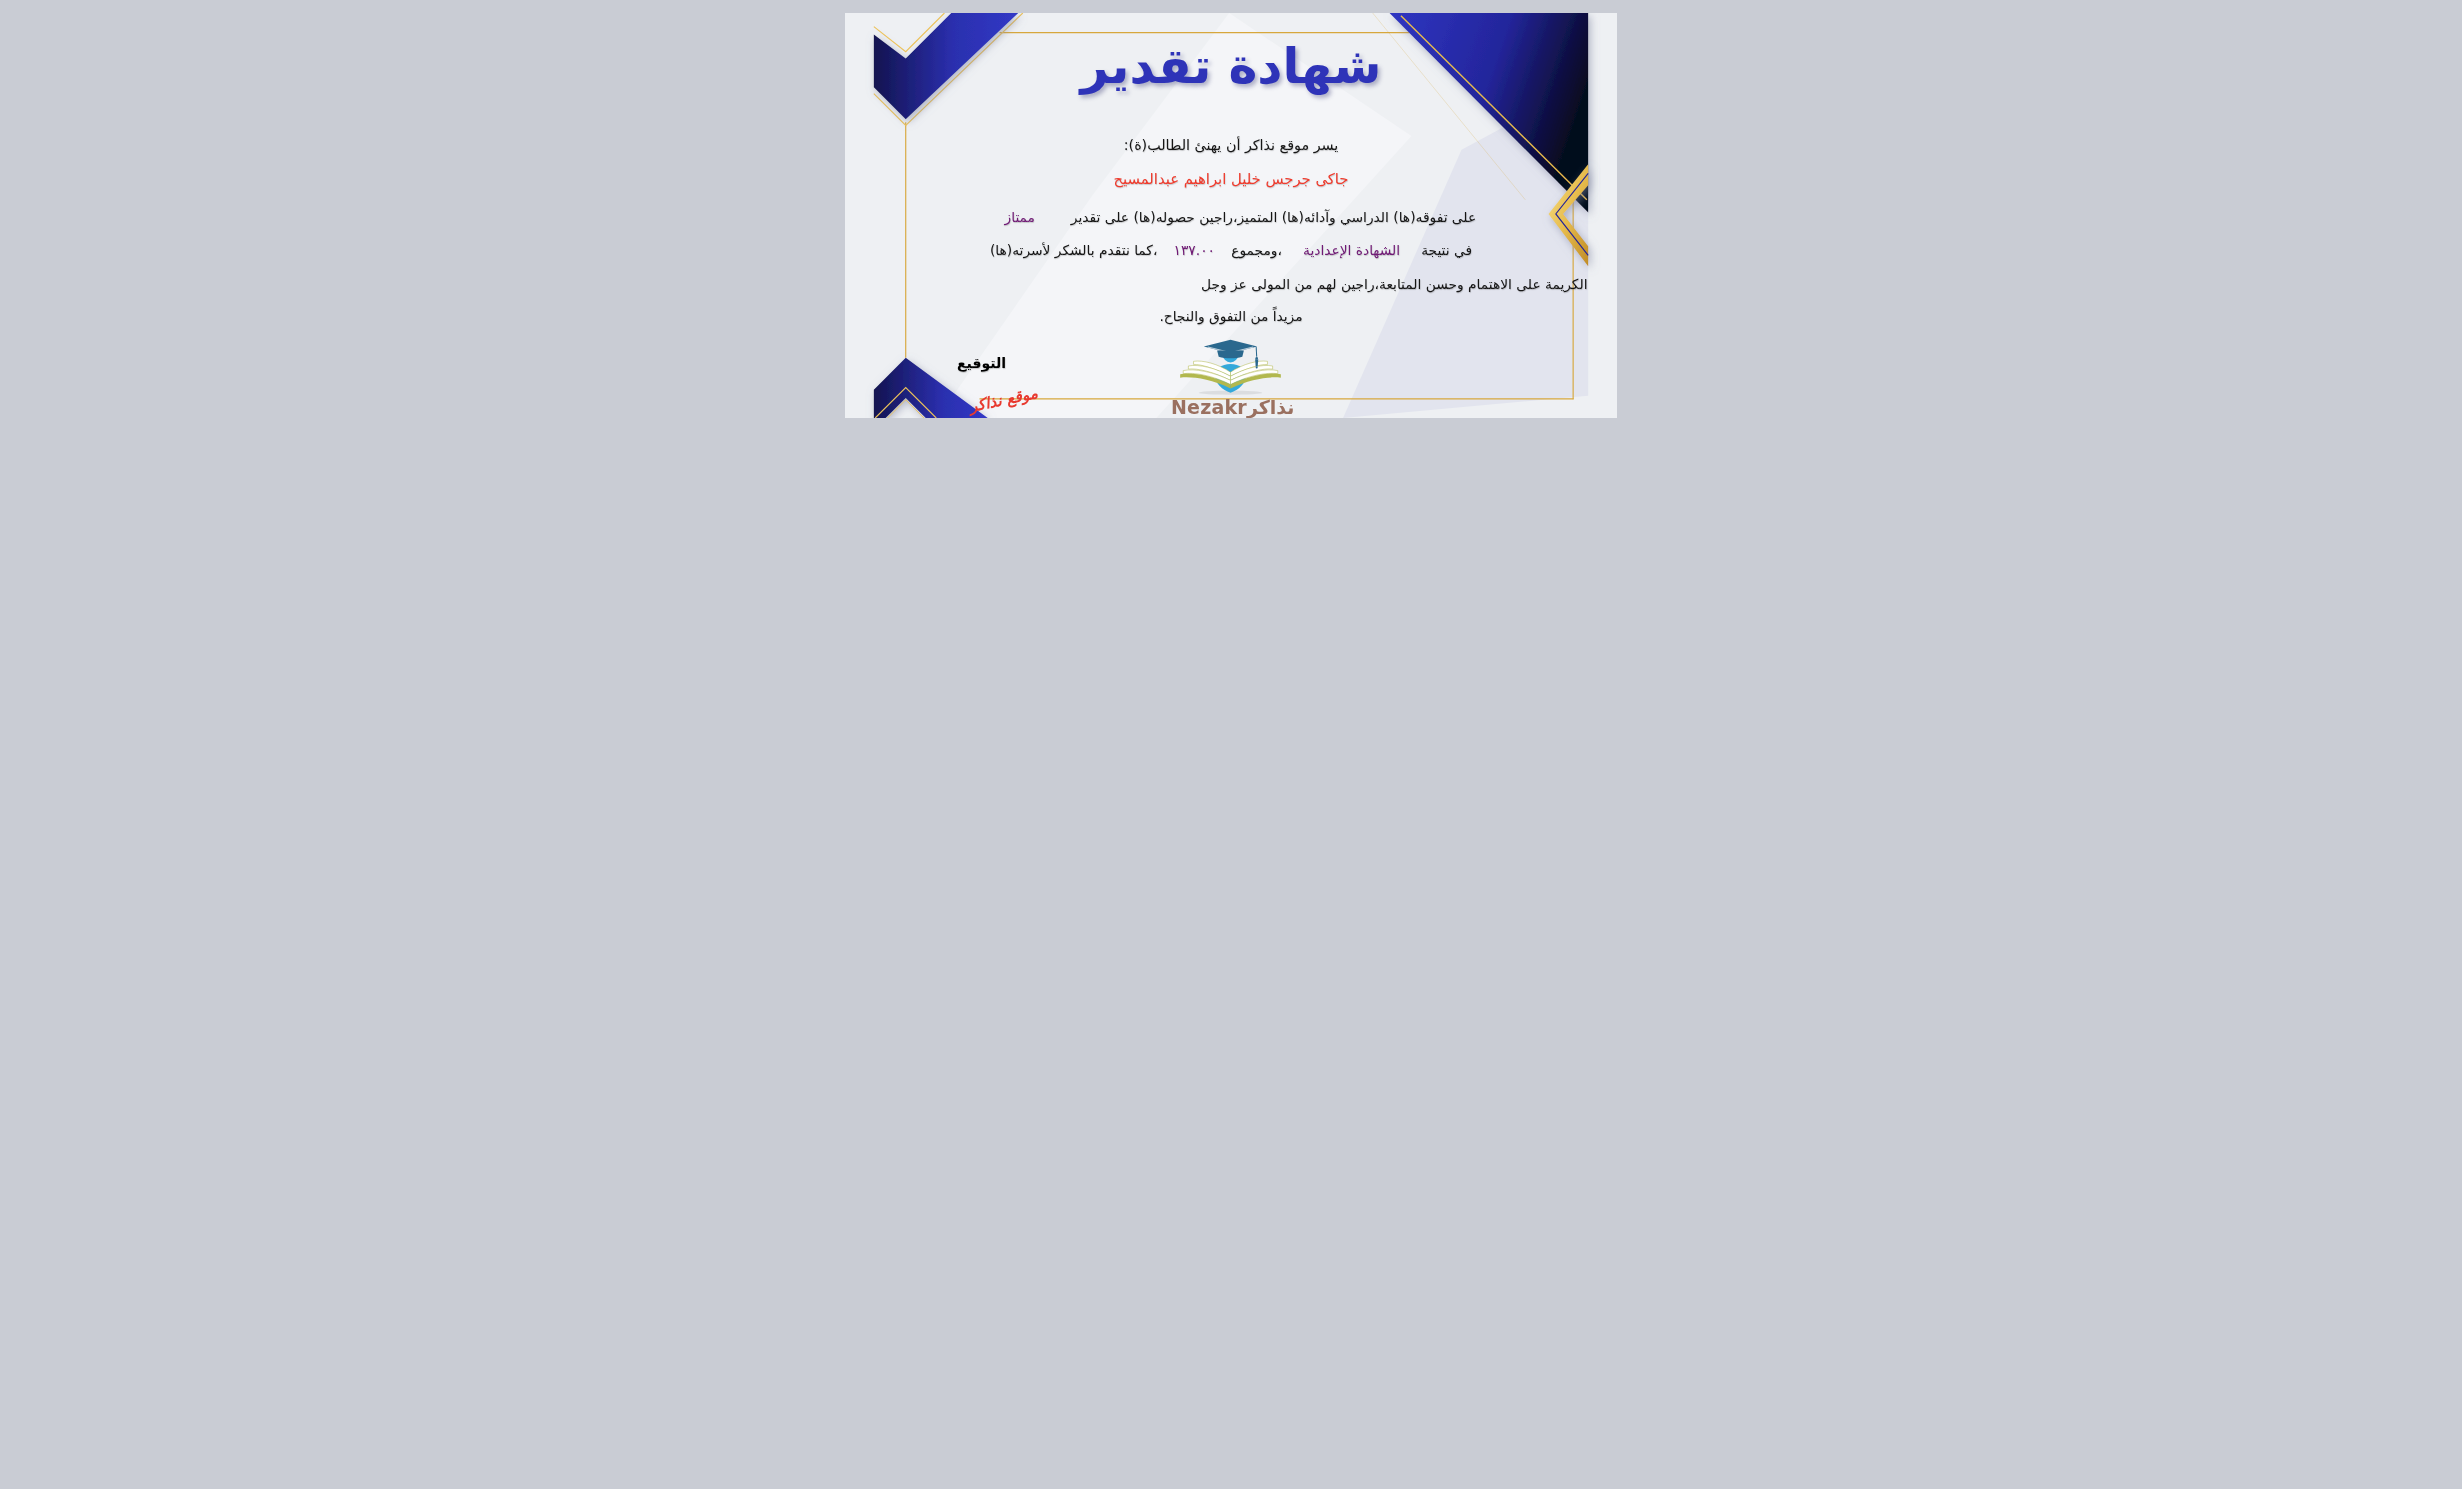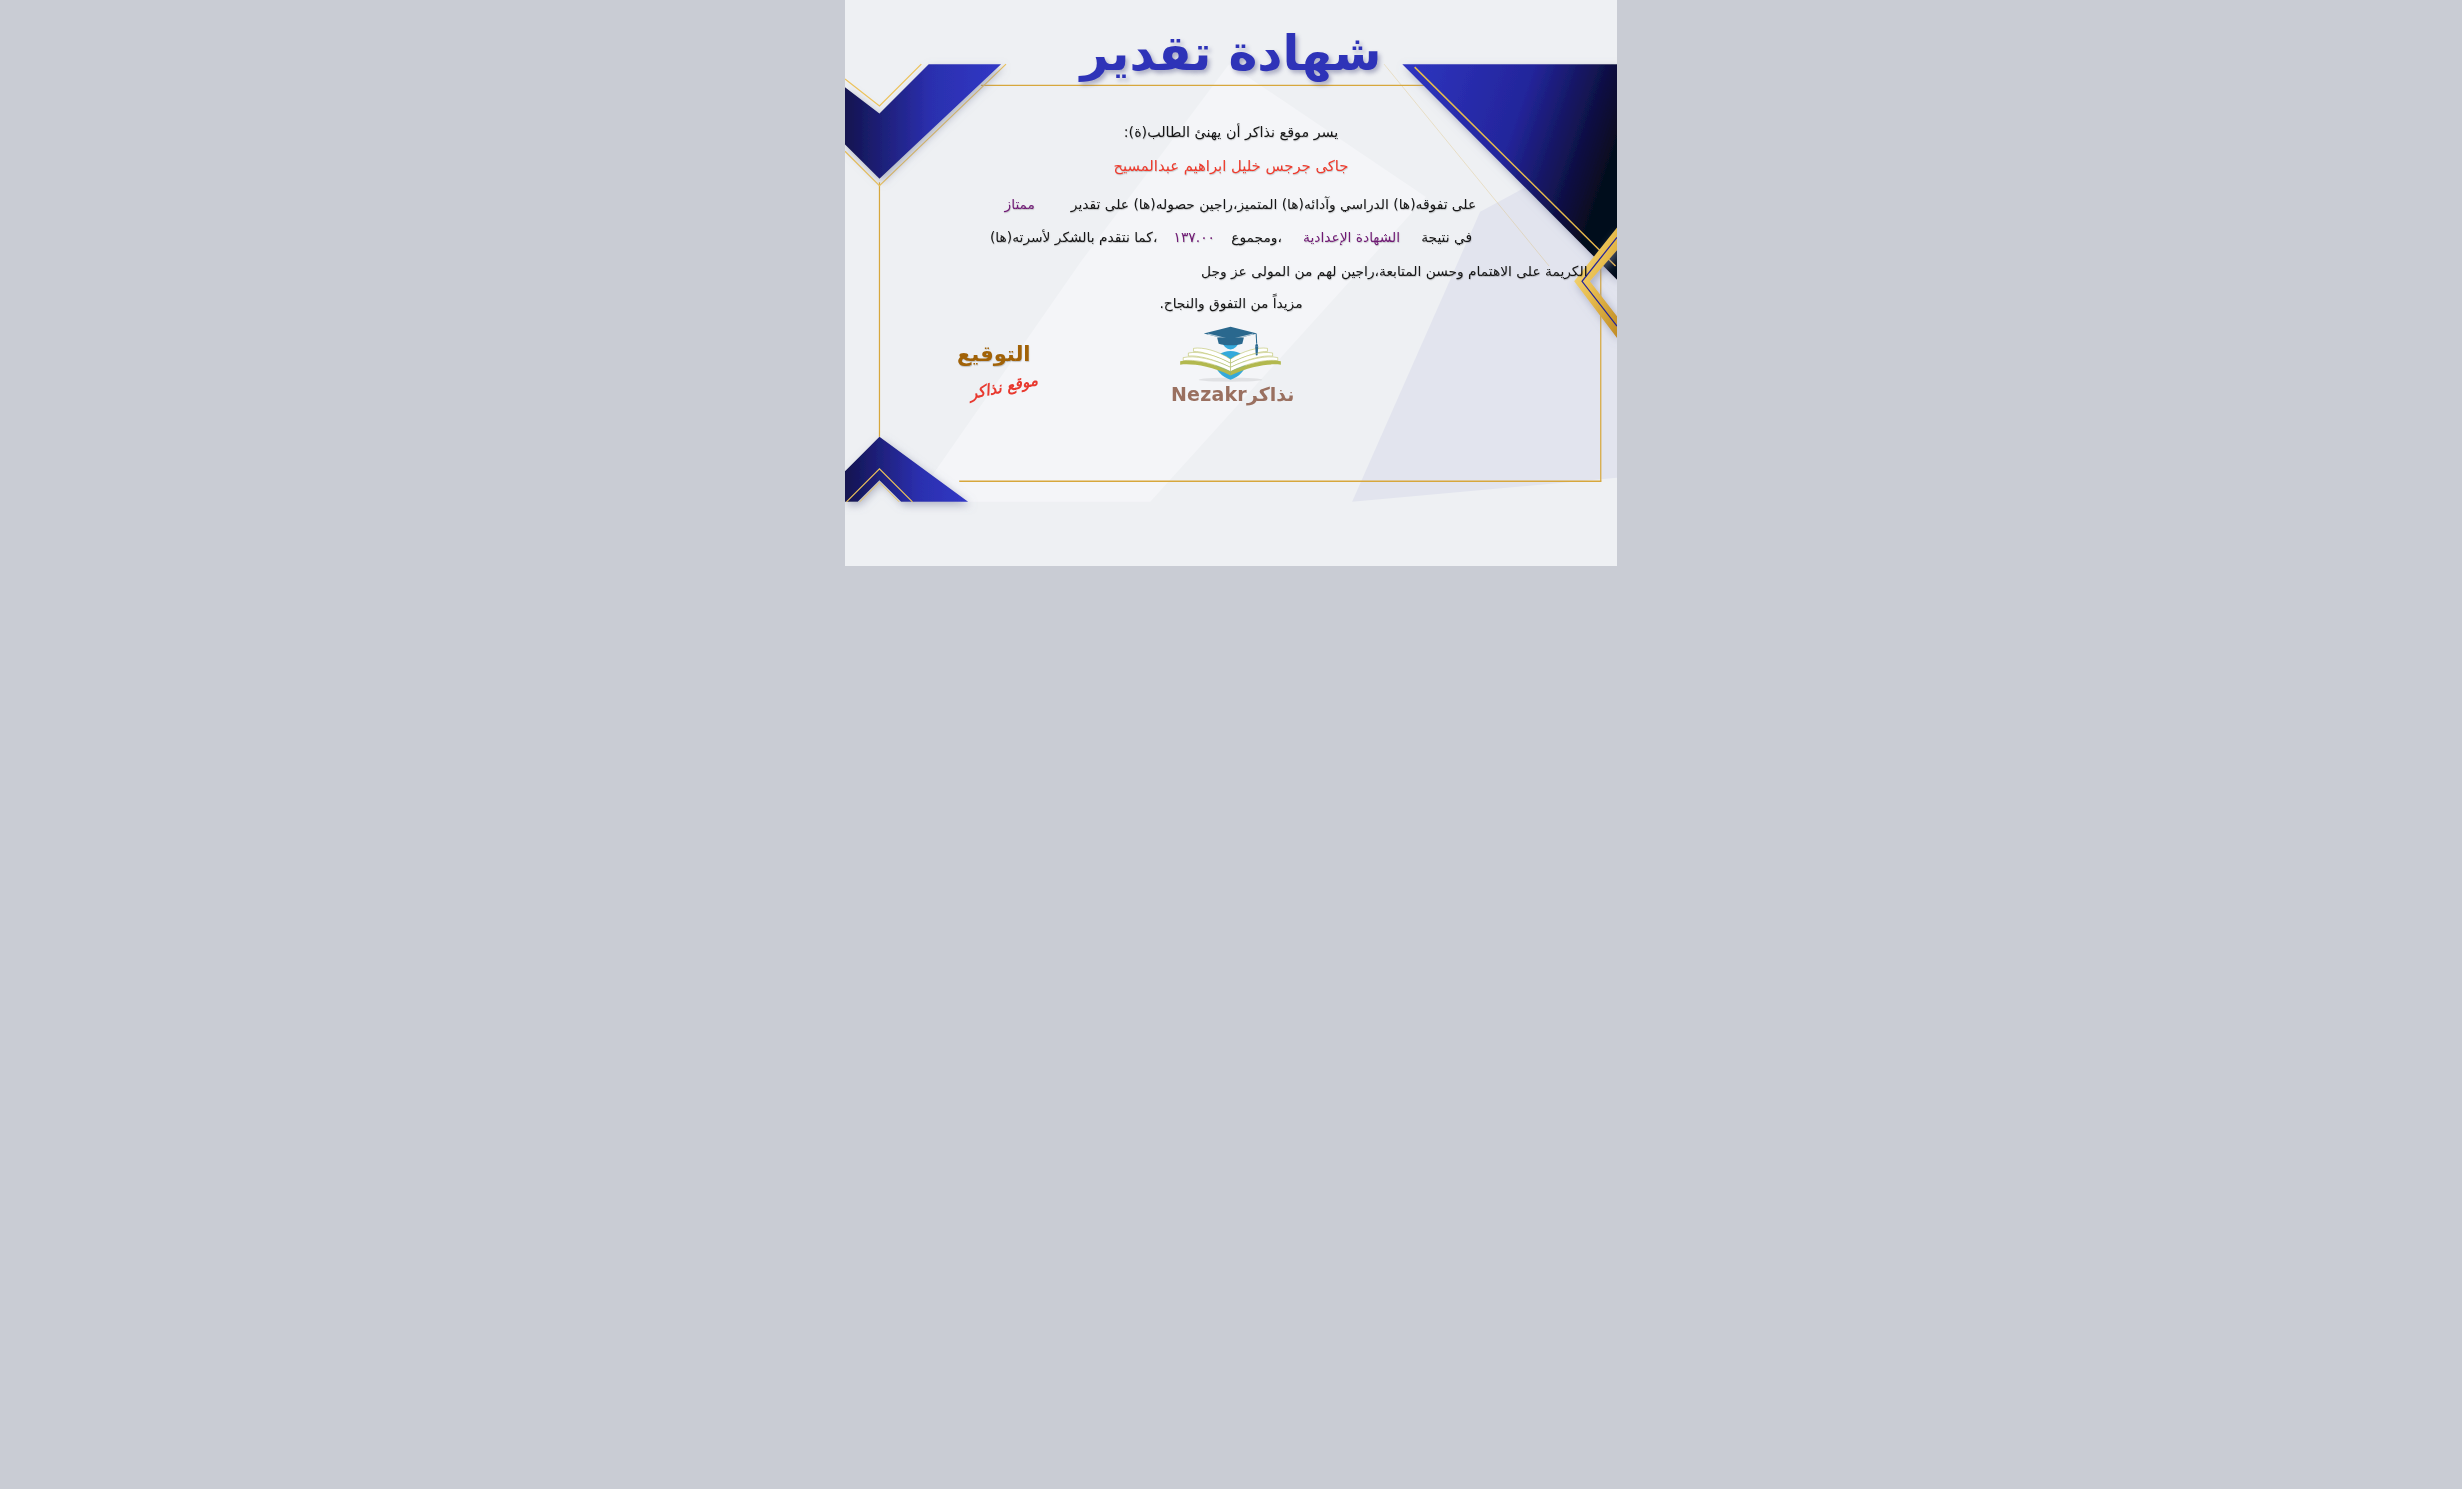--- a/index.html
+++ b/index.html
@@ -1,19 +1,19 @@
 <!DOCTYPE html>
 <html style="font-size:7.9px"><head>
 <meta charset="utf-8">
 <style>
   html,body{margin:0;padding:0;background:#c9ccd4;}
   .page{
     position:relative;
-    width:772px;height:566px;
-    margin:0 auto;
+    width:772px;height:405px;
+    margin:13px auto;
     overflow:hidden;
     background:#eef0f3;
     font-family:"DejaVu Sans","Liberation Sans",sans-serif;
   }
   svg.decor{position:absolute;inset:0;width:100%;height:100%;display:block;}
   .cert-title{
     position:absolute;top:19.7px;left:0;width:100%;
     text-align:center;
     font-size:49px;font-weight:700;
     color:#2e33b8;
@@ -35,21 +35,21 @@
   .line-b1{top:196px;}
   .line-b2{top:229px;}
   .line-b3{top:263px;text-align:right;}
   .line-b4{top:295px;}
   .red{color:#701a75;}
   .gap-xl{margin-left:18.7px;margin-right:31.5px;}
   .gap-lg{margin-left:16.7px;margin-right:16.7px;}
   .gap-md{margin-left:11.8px;margin-right:11.8px;}
   .sig-label{
     position:absolute;top:342px;left:112px;
-    font-size:21px;font-weight:700;color:#a16207;
+    font-size:14px;font-weight:700;color:#000000;
     text-shadow:0.5px 1px 1px rgba(0,0,0,.2);
   }
   .sig-script{
     position:absolute;top:378px;left:124px;
     font-family:"DejaVu Serif","Liberation Serif",serif;
     font-style:italic;
     font-size:15.3px;font-weight:700;color:#e8392f;
     transform:rotate(-12deg);
   }
   .logo{

